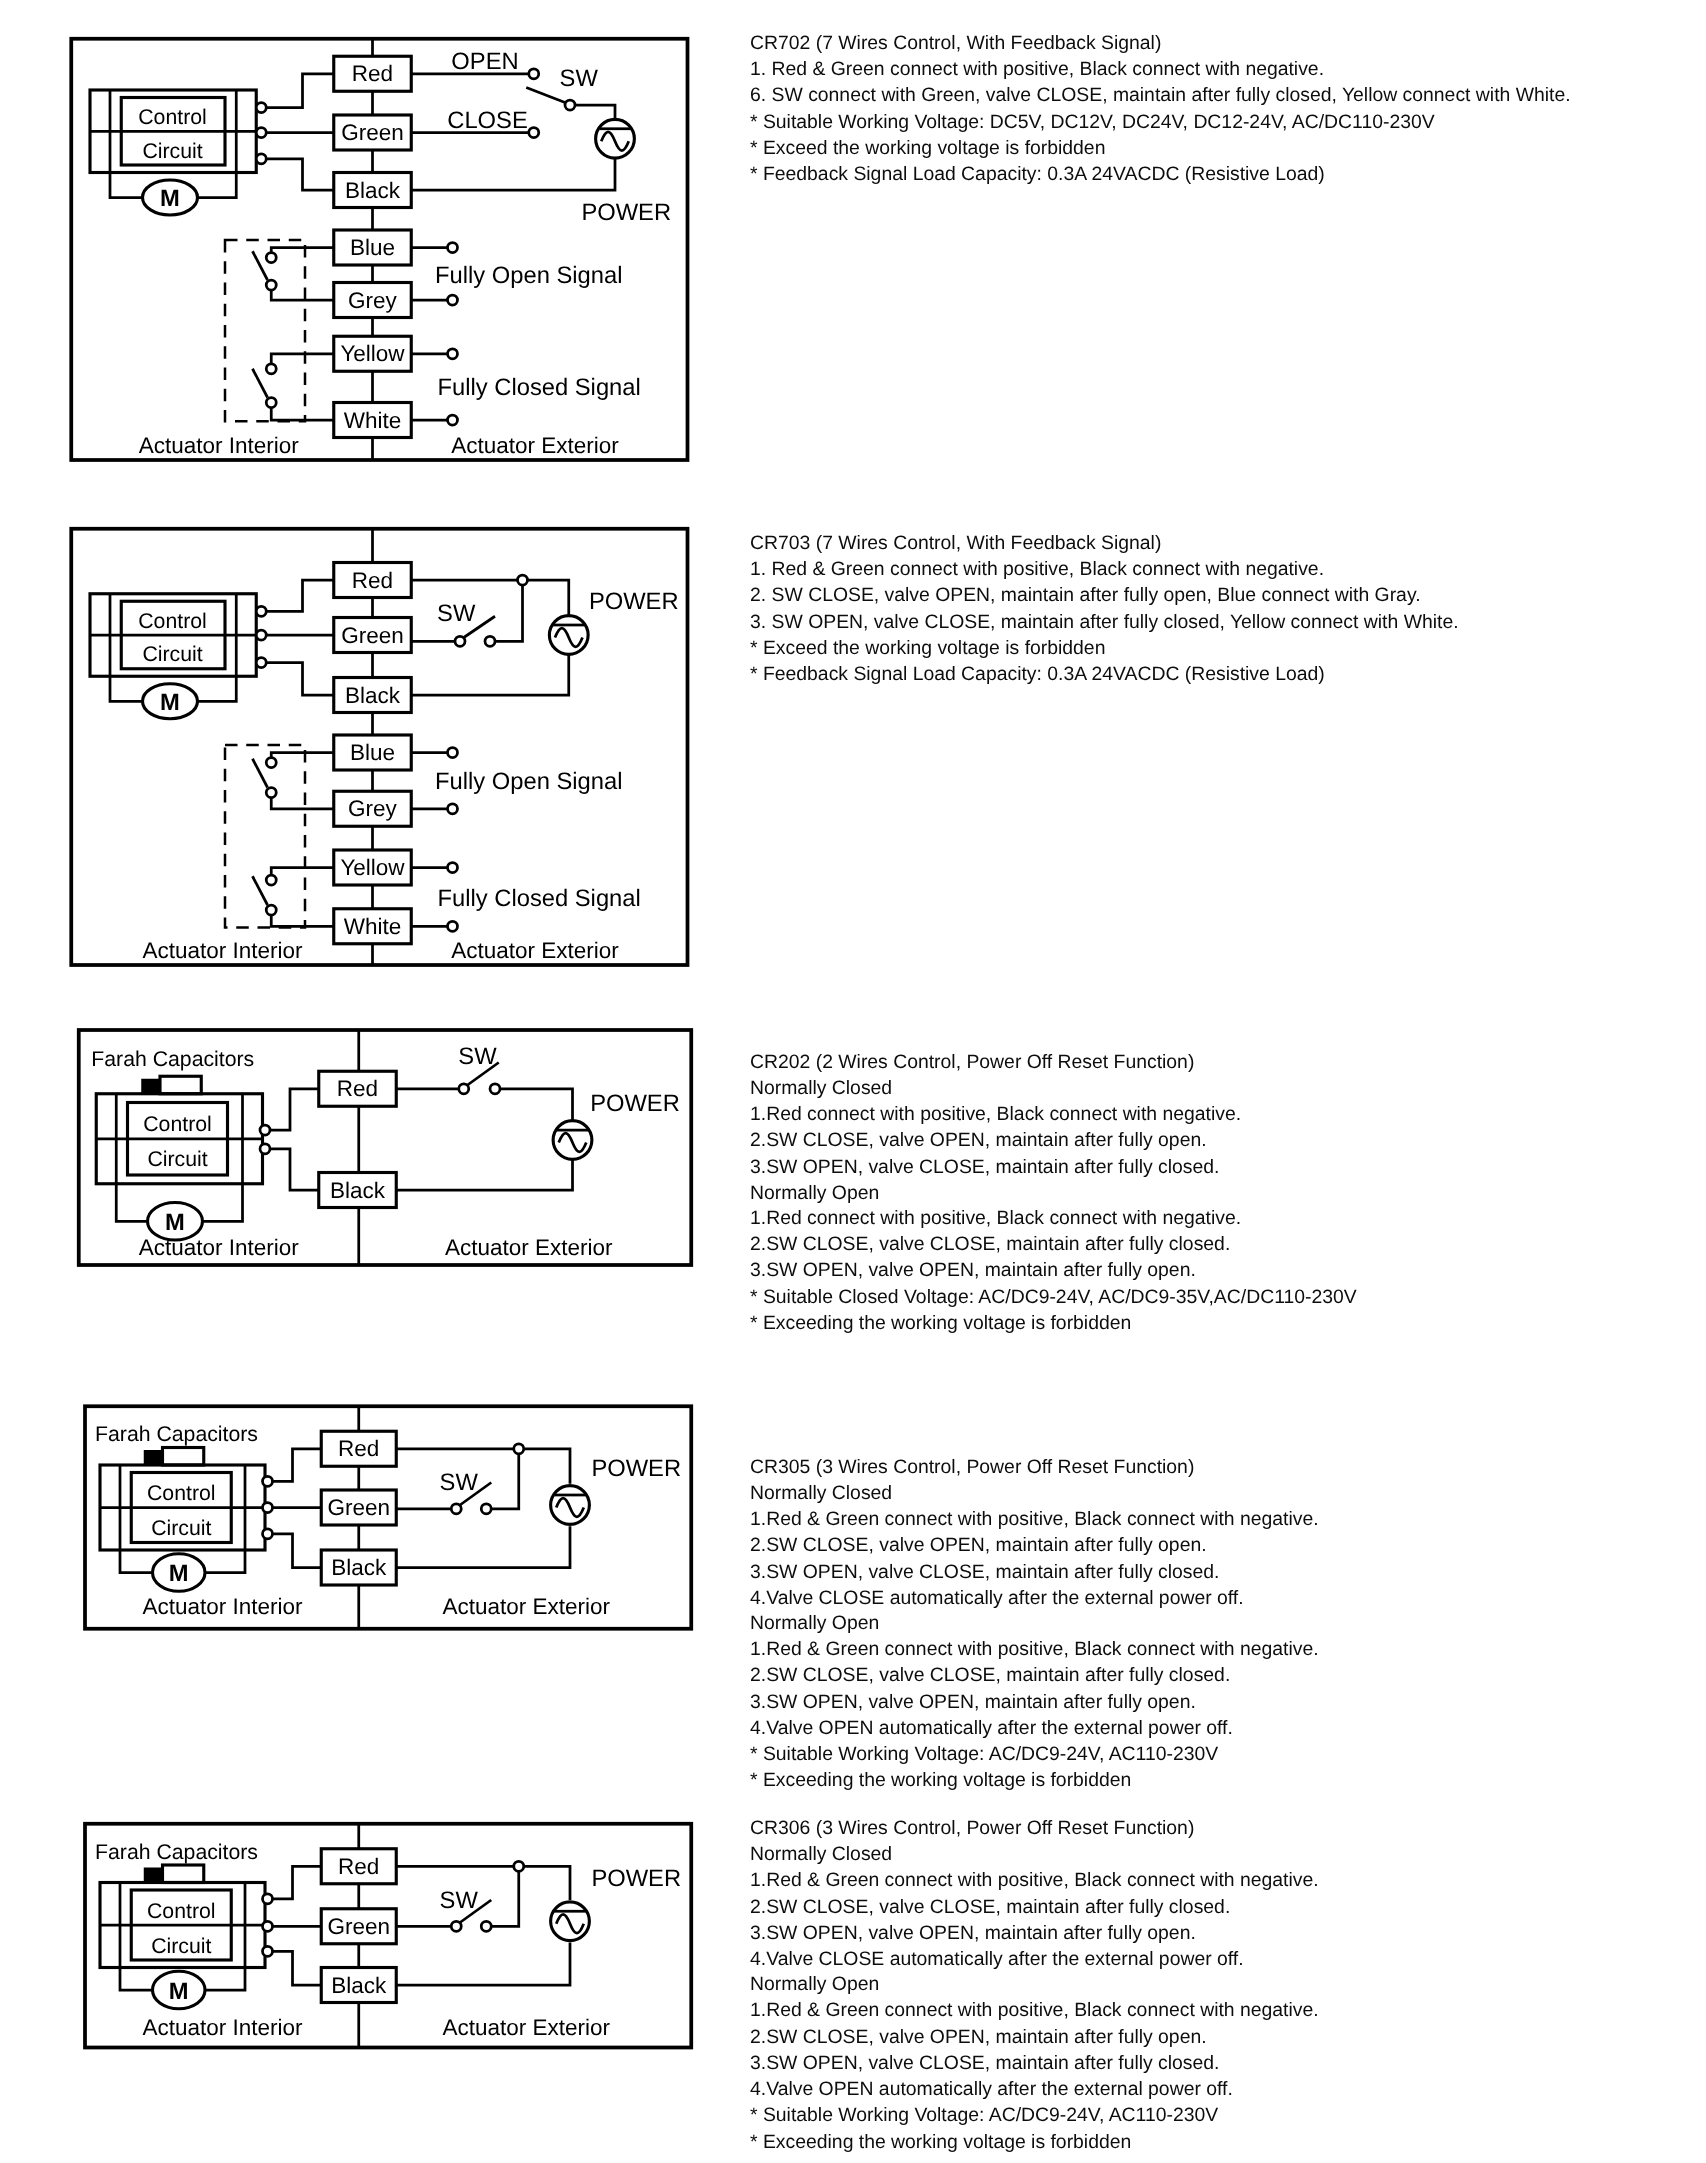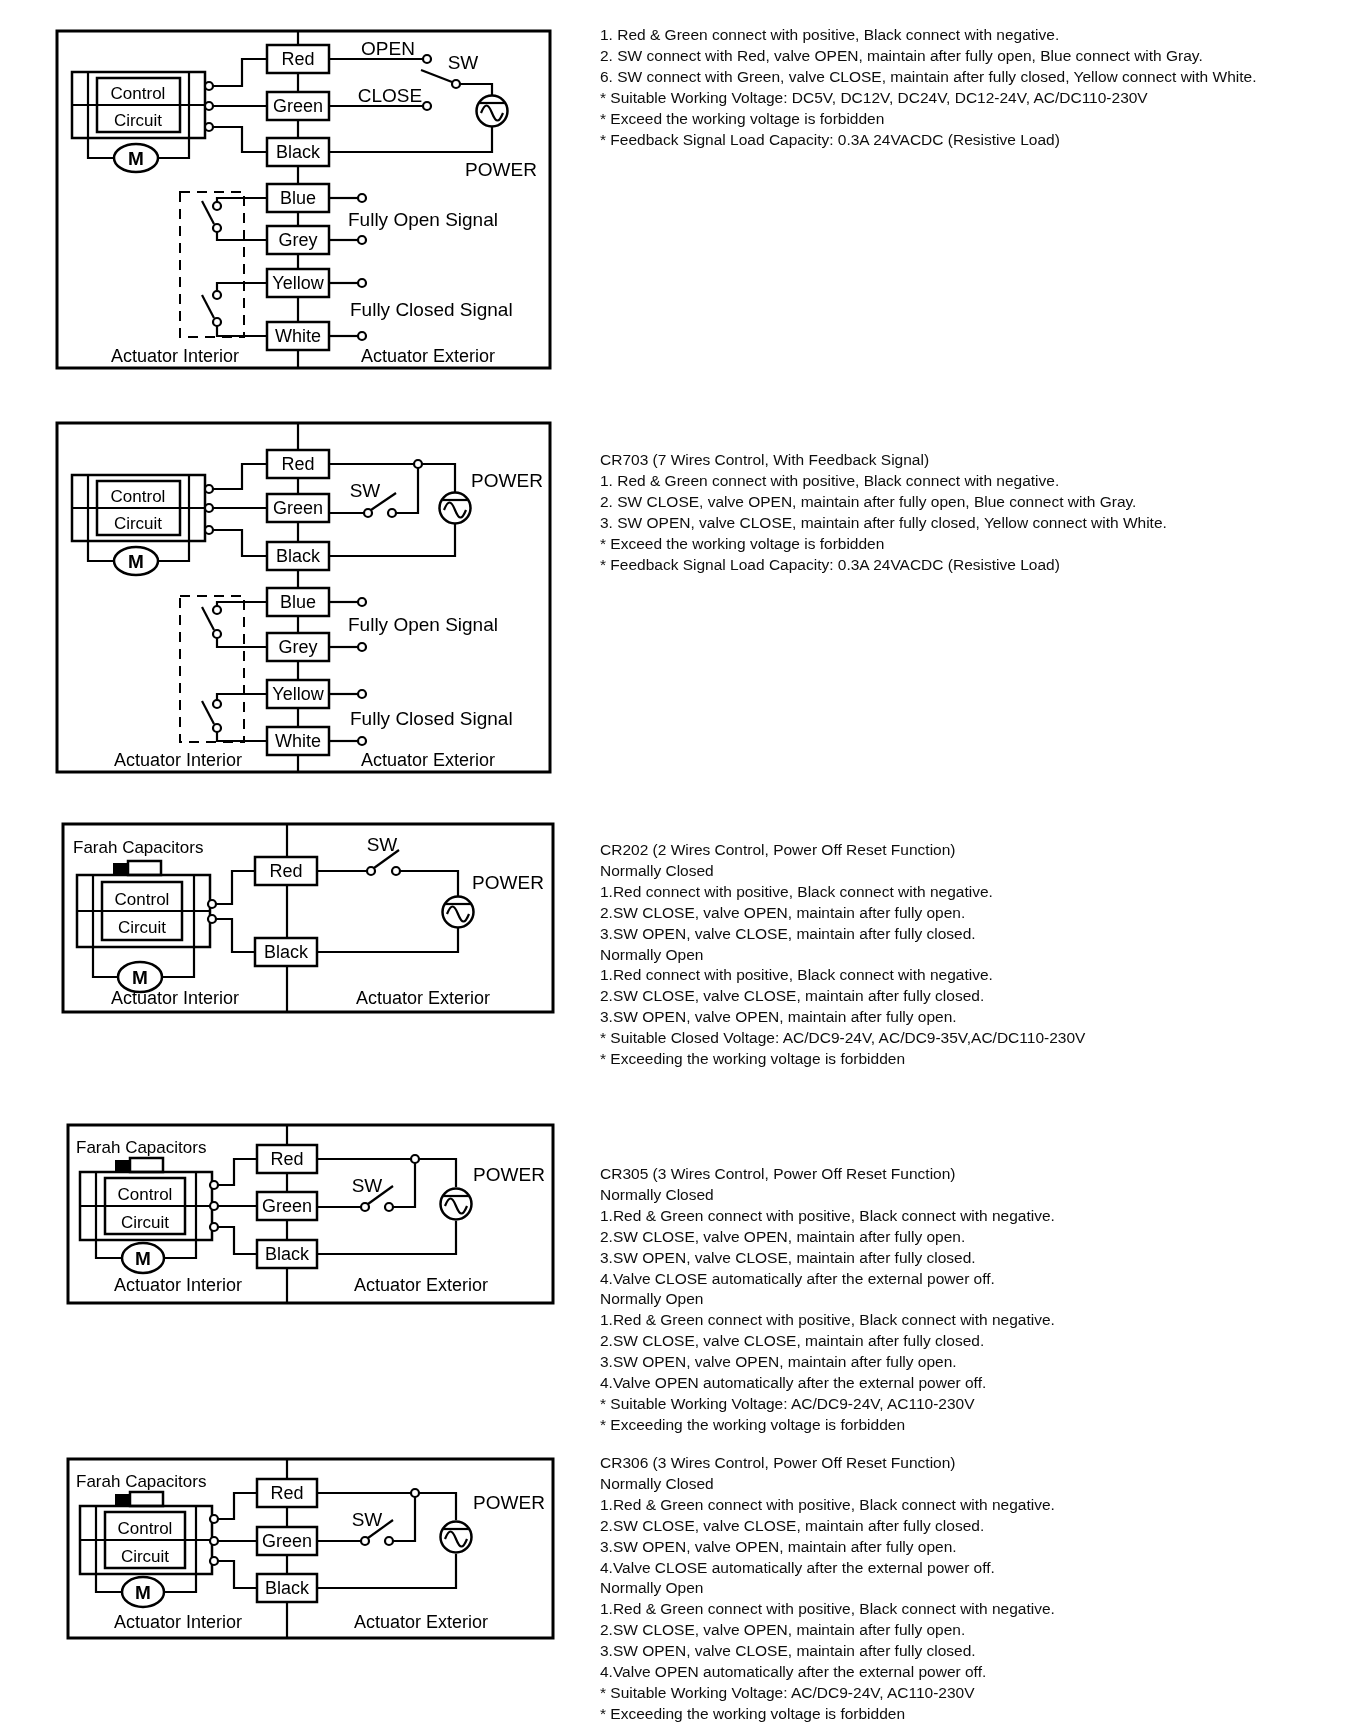--- a/index.html
+++ b/index.html
@@ -21,21 +21,21 @@
   .t17 { font-size:17px; }
   .t18 { font-size:18px; }
   .t19 { font-size:19px; }
   .tm  { font-size:19px; font-weight:bold; }
   .mid { text-anchor:middle; }
 
   
   .notes { position:absolute; left:600px; width:740px; font-size:15.5px;
            line-height:20.9px; color:#0d0d0d; white-space:nowrap; }
   .notes-1 { top:25px; }
-  .notes-2 { top:450px; }
+  .notes-2 { top:425px; }
   .notes-3 { top:828px;margin-top:12px; }
   .notes-4 { top:1120px;margin-top:44px; }
   .notes-5 { top:1453px; }
 </style>
 </head>
 <body>
 
 <div class="page">
 
 <svg class="diagrams" width="1365" height="1730" viewBox="0 0 1365 1730">
@@ -422,22 +422,22 @@
 
     <text x="76" y="1487" class="t17">Farah Capacitors</text>
     <text x="367" y="1526" class="t19 mid">SW</text>
     <text x="509" y="1509" class="t19 mid">POWER</text>
     <text x="178" y="1628" class="t18 mid">Actuator Interior</text>
     <text x="421" y="1628" class="t18 mid">Actuator Exterior</text>
   </g>
 </svg>
 
   <div class="notes notes-1">
+    <div>CR702 (7 Wires Control, With Feedback Signal)</div>
     <div>1. Red &amp; Green connect with positive, Black connect with negative.</div>
-    <div>2. SW connect with Red, valve OPEN, maintain after fully open, Blue connect with Gray.</div>
     <div>6. SW connect with Green, valve CLOSE, maintain after fully closed, Yellow connect with White.</div>
     <div>* Suitable Working Voltage: DC5V, DC12V, DC24V, DC12-24V, AC/DC110-230V</div>
     <div>* Exceed the working voltage is forbidden</div>
     <div>* Feedback Signal Load Capacity: 0.3A 24VACDC (Resistive Load)</div>
   </div>
 
   <div class="notes notes-2">
     <div>CR703 (7 Wires Control, With Feedback Signal)</div>
     <div>1. Red &amp; Green connect with positive, Black connect with negative.</div>
     <div>2. SW CLOSE, valve OPEN, maintain after fully open, Blue connect with Gray.</div>

